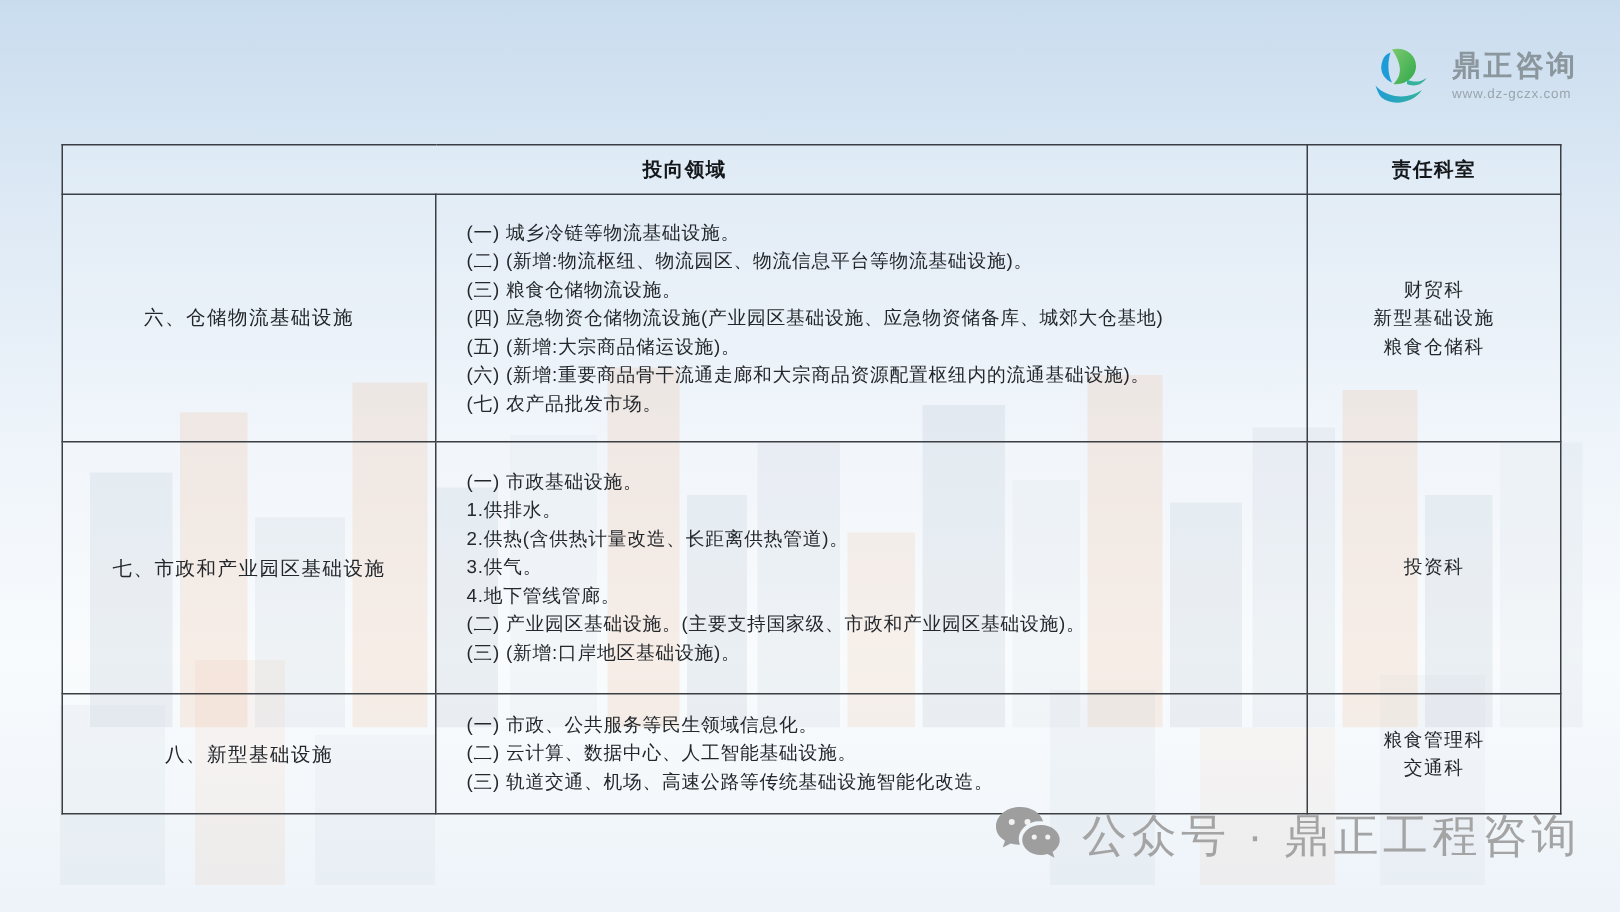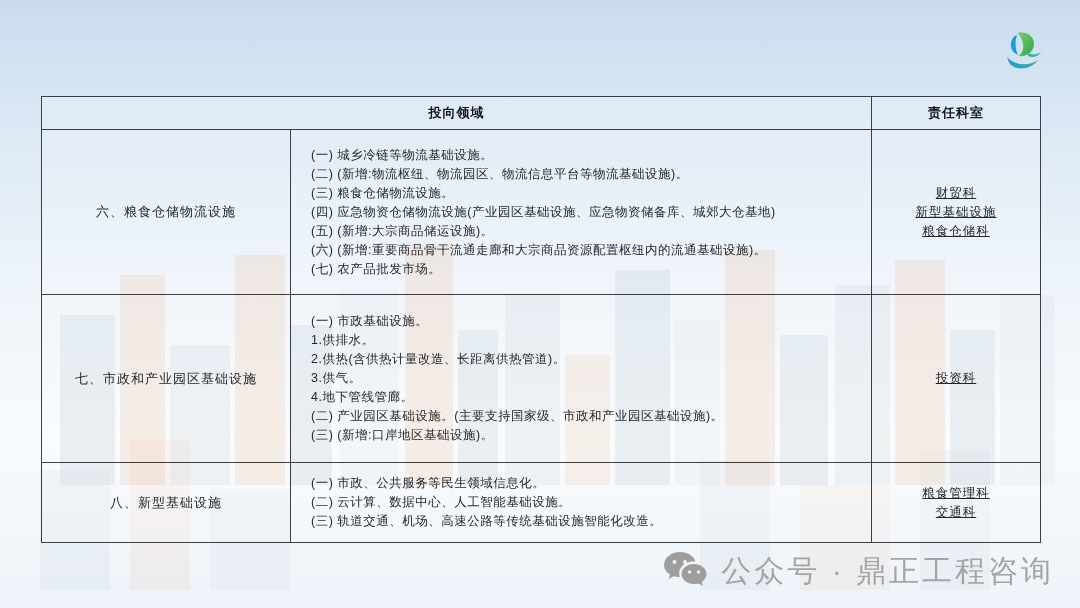--- a/index.html
+++ b/index.html
@@ -102,26 +102,25 @@
     line-height: 19px;
     letter-spacing: 0.5px;
     white-space: nowrap;
   }
   td.offices { text-align: center; }
   td.offices .office-line {
     font-size: 12.5px;
     color: #23272b;
     line-height: 19px;
     letter-spacing: 1px;
-    text-decoration: underline;
   }
   
   .footer-mark {
     position: absolute;
-    right: 26px; bottom: 16px;
+    right: 26px; bottom: 30px;
     display: flex;
     align-items: flex-end;
     gap: 12px;
     color: #a4a4a4;
     margin-top: 29px;
   }
   .footer-text {
     font-size: 30px;
     color: #a4a4a4;
     letter-spacing: 3px;
@@ -175,37 +174,41 @@
         <linearGradient id="lgSwoosh" x1="0" y1="0" x2="1" y2="0">
           <stop offset="0" stop-color="#1e9cd7"></stop>
             <stop offset="1" stop-color="#35b39a"></stop>
         </linearGradient>
       </defs>
       <path d="M14 6 C22 4 30 9 30 17 C30 25 22 30 15 29 C18 26 20 22 19 17 C18 12 16 9 14 6 Z" fill="url(#lgGreen)"></path>
       <path d="M13 8 C11 14 11 22 14 28 C9 26 6 21 7 16 C8 11 10 9 13 8 Z" fill="#1e9cd7"></path>
       <path d="M3 30 C10 38 24 40 34 33 C28 42 14 44 7 38 C5 36 4 33 3 30 Z" fill="url(#lgSwoosh)"></path>
       <path d="M24 26 C28 28 33 28 37 25 C34 30 28 31 24 29 Z" fill="#35b39a"></path>
     </svg>
+    <div class="logo-text-block">
+      <span class="logo-name">鼎正咨询</span>
+      <span class="logo-url">www.dz-gczx.com</span>
+    </div>
   </div>
 
   <table class="main">
     <colgroup>
         <col class="c1">
         <col class="c2">
         <col class="c3">
       </colgroup>
     <thead>
       <tr class="hdr">
         <th colspan="2">投向领域</th>
         <th>责任科室</th>
       </tr>
     </thead>
     <tbody id="table-body">
         <tr class="r0">
-      <td class="cat">六、粮食仓储物流设施</td>
+      <td class="cat">六、仓储物流基础设施</td>
       <td class="items">
             <div class="line">(一) 城乡冷链等物流基础设施。</div>
             <div class="line">(二) (新增:物流枢纽、物流园区、物流信息平台等物流基础设施)。</div>
             <div class="line">(三) 粮食仓储物流设施。</div>
             <div class="line">(四) 应急物资仓储物流设施(产业园区基础设施、应急物资储备库、城郊大仓基地)</div>
             <div class="line">(五) (新增:大宗商品储运设施)。</div>
             <div class="line">(六) (新增:重要商品骨干流通走廊和大宗商品资源配置枢纽内的流通基础设施)。</div>
             <div class="line">(七) 农产品批发市场。</div>
           </td>
       <td class="offices">

